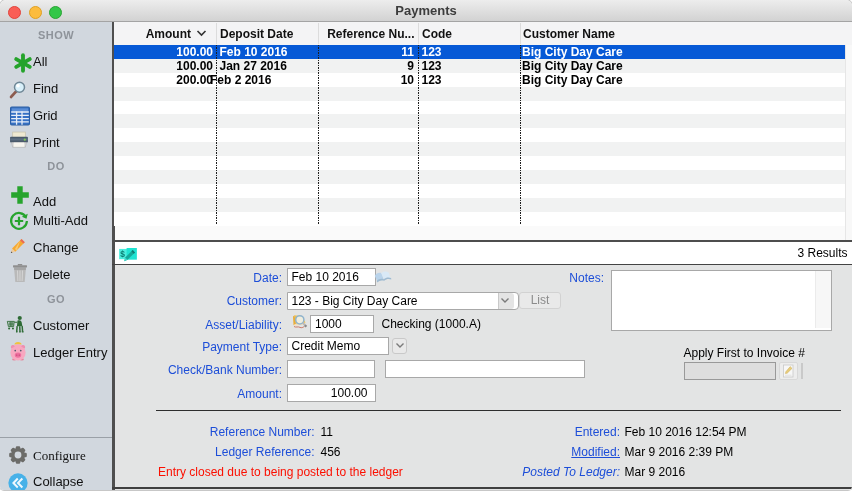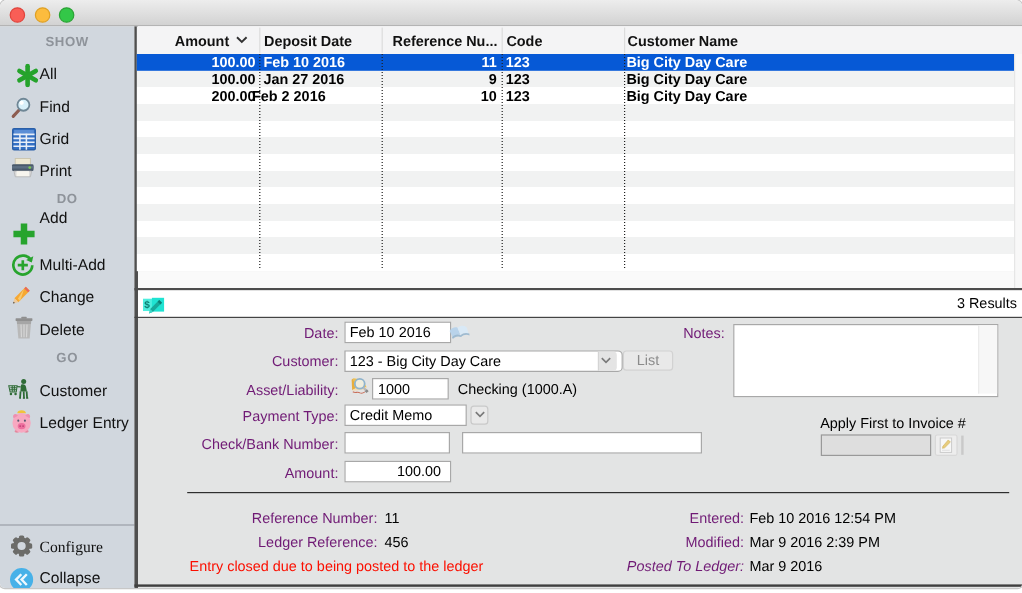--- a/index.html
+++ b/index.html
@@ -26,43 +26,44 @@
 #stripes{left:114px;top:45px;width:730.5px;height:180.7px;background:repeating-linear-gradient(180deg,#fff 0,#fff 13.9px,#f1f2f2 13.9px,#f1f2f2 27.8px);}
 #selrow{left:114px;top:45px;width:730.5px;height:13.9px;background:#0659d6;}
 .dot{position:absolute;top:45px;width:1px;height:180px;background:repeating-linear-gradient(180deg,#1e1e1e 0,#1e1e1e 1.2px,transparent 1.2px,transparent 2.5px);}
 #track{left:844.5px;top:45px;width:7.5px;height:195px;background:#f8f8f8;border-left:1px solid #e6e6e6;}
 .cell{position:absolute;font-size:12px;font-weight:bold;line-height:14px;color:#000;white-space:nowrap;}
 .cw{color:#fff;}
 #b1{left:112px;top:240px;width:740px;height:2px;background:#4d4d4d;}
 #results{left:114.5px;top:242px;width:737.5px;height:21.5px;background:#fff;}
 #b2{left:112px;top:263.5px;width:740px;height:1.5px;background:#434343;}
 #form{left:114.5px;top:265px;width:737.5px;height:225px;background:#e3e4e4;}
-.lab{position:absolute;font-size:12px;line-height:14px;color:#701a75;text-align:right;white-space:nowrap;}
+.lab{position:absolute;font-size:12px;line-height:14px;color:#1d4ed8;text-align:right;white-space:nowrap;}
 .inp{position:absolute;background:#fff;border:1px solid #a8a8a8;font-size:12px;line-height:16px;color:#000;white-space:nowrap;}
 #rline{left:155.5px;top:409.5px;width:685px;height:1px;background:#2e2e2e;}
 #bbot{left:112px;top:487px;width:740px;height:2.2px;background:#3f3f3f;}
 .red{color:#fb0f00;}
 </style>
 </head>
 <body>
 <div id="win">
   <div class="abs" id="titlebar"></div>
   <div class="abs light" style="left:8px;background:#f95e56;border:.5px solid #e0443c;"></div>
   <div class="abs light" style="left:28.5px;background:#fcbc3e;border:.5px solid #dfa023;"></div>
   <div class="abs light" style="left:49px;background:#33c748;border:.5px solid #2aa334;"></div>
+  <div class="t" id="title">Payments</div>
 
   <div class="abs" id="sidebar"></div>
   <div class="abs" id="sepline"></div>
   <div class="shead" style="top:29px;">SHOW</div>
   <div class="sitem" style="top:54px;">All</div>
   <div class="sitem" style="top:81px;text-align:center;">Find</div>
   <div class="sitem" style="top:108px;">Grid</div>
   <div class="sitem" style="top:134.5px;">Print</div>
   <div class="shead" style="top:160px;">DO</div>
-  <div class="sitem" style="top:174px;">Add</div>
+  <div class="sitem" style="top:194px;">Add</div>
   <div class="sitem" style="top:212.5px;">Multi-Add</div>
   <div class="sitem" style="top:239.5px;">Change</div>
   <div class="sitem" style="top:266.5px;">Delete</div>
   <div class="shead" style="top:292.5px;">GO</div>
   <div class="sitem" style="top:317.5px;">Customer</div>
   <div class="sitem" style="top:345px;">Ledger Entry</div>
   <div class="sitem" style="top:447.5px;font-family:Liberation Serif, serif;">Configure</div>
   <div class="sitem" style="top:473.5px;">Collapse</div>
 
   <svg class="sicon" style="left:13px;top:53px;" width="15" height="15" viewBox="0 0 15 15">
@@ -276,17 +277,17 @@
   <div class="abs" id="rline"></div>
   <div class="abs" id="bbot"></div>
 
   <div class="lab" style="right:537.5px;top:424.5px;">Reference Number:</div>
   <div class="t" style="left:320.5px;top:424.5px;">11</div>
   <div class="lab" style="right:537.5px;top:444.5px;">Ledger Reference:</div>
   <div class="t" style="left:320.5px;top:444.5px;">456</div>
   <div class="t red" style="left:158px;top:464.5px;">Entry closed due to being posted to the ledger</div>
   <div class="lab" style="right:232px;top:424.5px;">Entered:</div>
   <div class="t" style="left:624.5px;top:424.5px;">Feb 10 2016 12:54 PM</div>
-  <div class="lab" style="right:232px;top:444.5px;">Modified:</div>
+  <div class="lab" style="right:232px;top:444.5px;text-decoration:underline;">Modified:</div>
   <div class="t" style="left:624.5px;top:444.5px;">Mar 9 2016 2:39 PM</div>
   <div class="lab" style="right:232px;top:464.5px;font-style:italic;">Posted To Ledger:</div>
   <div class="t" style="left:624.5px;top:464.5px;">Mar 9 2016</div>
 </div>
 
 </body></html>

